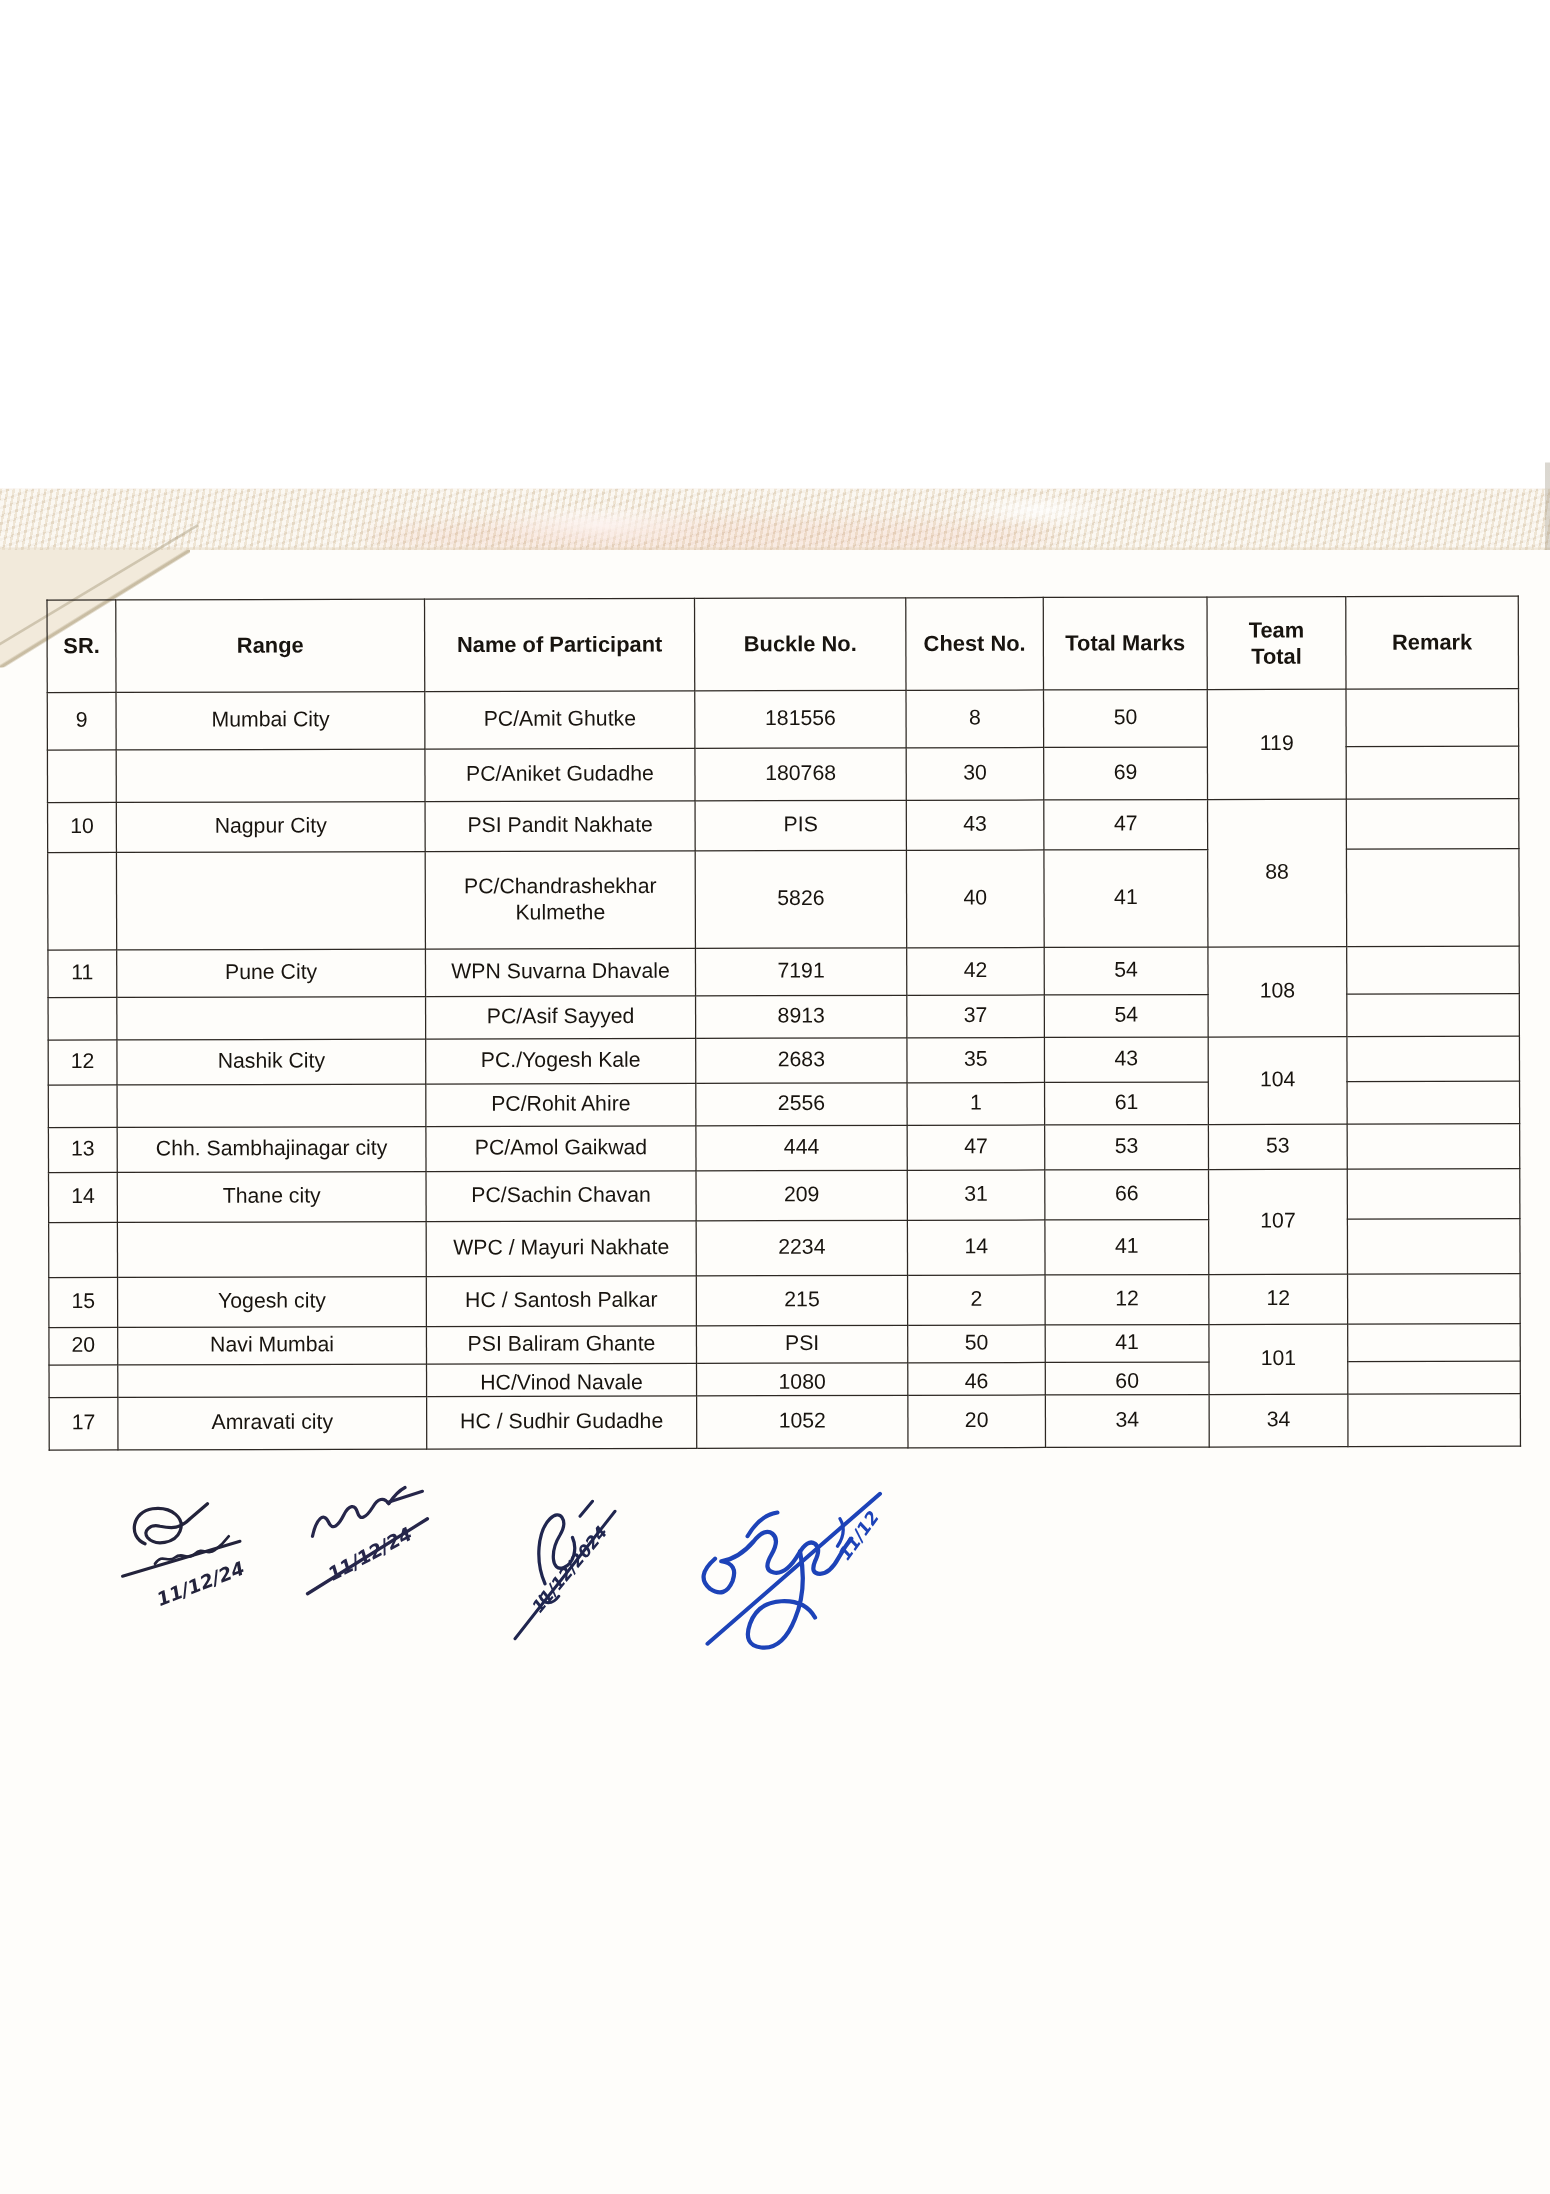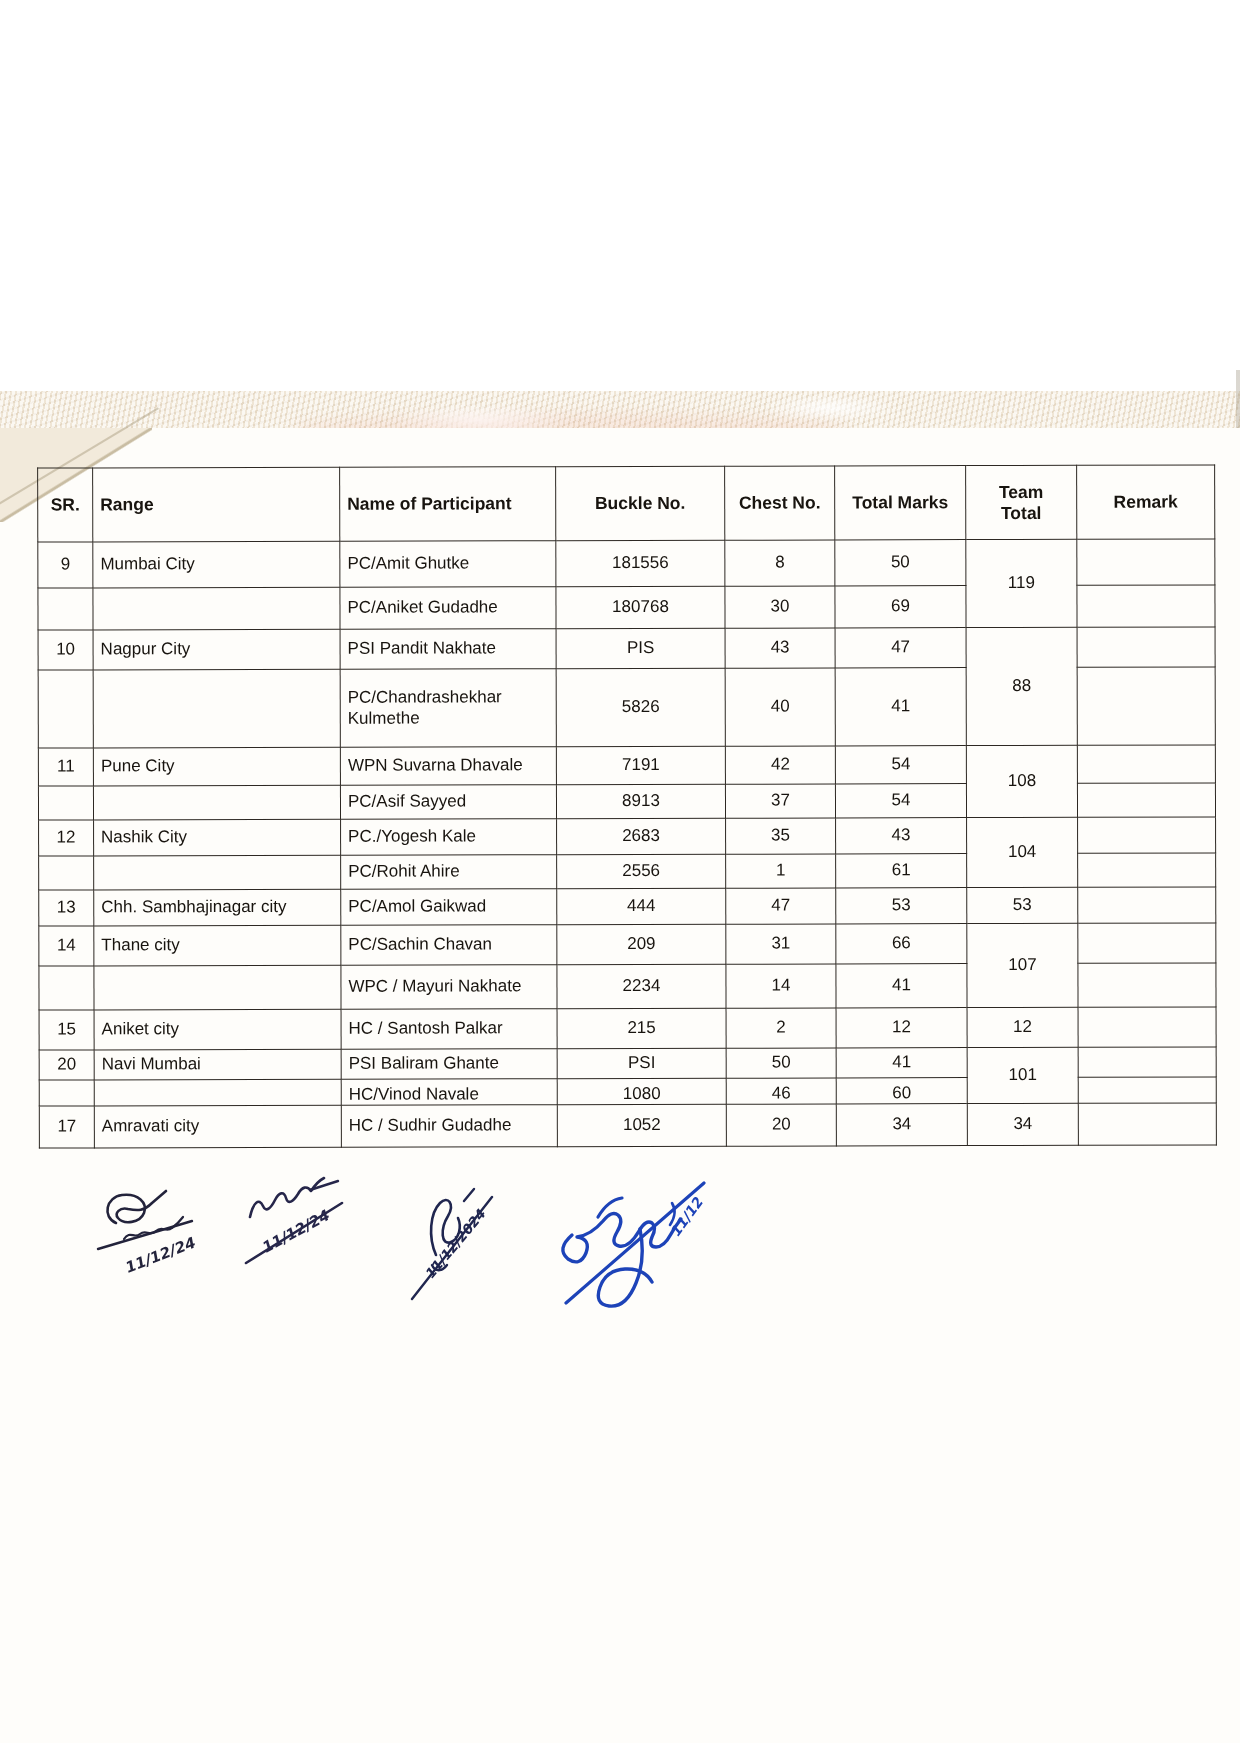--- a/index.html
+++ b/index.html
@@ -12,21 +12,21 @@
       radial-gradient(ellipse 120px 22px at 480px 60%, rgba(255,255,255,.95), rgba(255,255,255,0) 75%),
       radial-gradient(ellipse 90px 18px at 830px 35%, rgba(255,255,255,.75), rgba(255,255,255,0) 75%),
       repeating-linear-gradient(100deg, rgba(196,172,138,.14) 0 2px, rgba(255,255,255,.55) 2px 5px),
       repeating-linear-gradient(-18deg, rgba(186,160,124,.12) 0 2px, rgba(250,244,232,.6) 2px 6px),
       #f1e8d9;
   }
   .scan-band::after{content:"";position:absolute;left:0;bottom:-6px;width:100%;height:8px;
     background:linear-gradient(to bottom, rgba(226,213,190,.5), rgba(255,255,255,0));}
 
   
-  .paper{position:absolute;left:0;top:428px;width:1240px;height:1315px;background:#fefdfa;}
+  .paper{position:absolute;left:0;top:440px;width:1240px;height:1315px;background:#fefdfa;}
 
   
   .fold{position:absolute;left:0;top:0;width:152px;height:94px;
     background:linear-gradient(to bottom right, #f2eadb 48.6%, #c9bda3 49.6% 50.5%, rgba(0,0,0,0) 51.4%);}
   .crease{position:absolute;left:-18px;top:28px;width:190px;height:2px;background:rgba(178,165,138,.55);
     transform:rotate(-31deg);}
 
   
   .smudge{position:absolute;border-radius:50%;filter:blur(7px);pointer-events:none;}
   .smudge.s1{left:290px;top:414px;width:560px;height:30px;background:rgba(232,140,110,.13);}
@@ -37,21 +37,21 @@
   .edge-right{position:absolute;right:0;top:370px;width:4px;height:460px;
     background:linear-gradient(to bottom, rgba(150,140,120,.35), rgba(150,140,120,.08));}
 
   
   table.doc{position:absolute;left:38px;top:38px;width:1177px;border-collapse:collapse;
     table-layout:fixed;transform:rotate(-0.15deg);}
   table.doc th, table.doc td{border:1.7px solid #2d2823;color:#18140f;line-height:1.18;
     padding:2px 7px;overflow:hidden;vertical-align:middle;}
   table.doc th{font-size:17.5px;font-weight:700;white-space:pre-line;}
   table.doc td{font-size:17px;}
-  .al{text-align:left;padding-left:11px;}
+  .al{text-align:center;padding-left:11px;}
   .ac{text-align:center;}
   tr.rh{height:74px;}
   tr.r0{height:46px;} tr.r1{height:42px;} tr.r2{height:40px;} tr.r3{height:78px;}
   tr.r4{height:38px;} tr.r5{height:34px;} tr.r6{height:36px;} tr.r7{height:34px;}
   tr.r8{height:36px;} tr.r9{height:40px;} tr.r10{height:44px;} tr.r11{height:40px;}
   tr.r12{height:30px;} tr.r13{height:26px;} tr.r14{height:42px;}
   tr.r13 td{padding-top:4px;padding-bottom:0;line-height:1.05;}
 
   
   svg.sigs{position:absolute;left:80px;top:745px;width:660px;height:175px;overflow:visible;}
@@ -202,21 +202,21 @@
           <td></td>
           <td class="al">WPC / Mayuri Nakhate</td>
           <td class="ac">2234</td>
           <td class="ac">14</td>
           <td class="ac">41</td>
           <td></td>
         </tr>
 
         <tr class="r11">
           <td class="ac">15</td>
-          <td class="al">Aniket city</td>
+          <td class="al">Yogesh city</td>
           <td class="al">HC  / Santosh Palkar</td>
           <td class="ac">215</td>
           <td class="ac">2</td>
           <td class="ac">12</td>
           <td class="ac">12</td>
           <td></td>
         </tr>
 
         <tr class="r12">
           <td class="ac">20</td>

